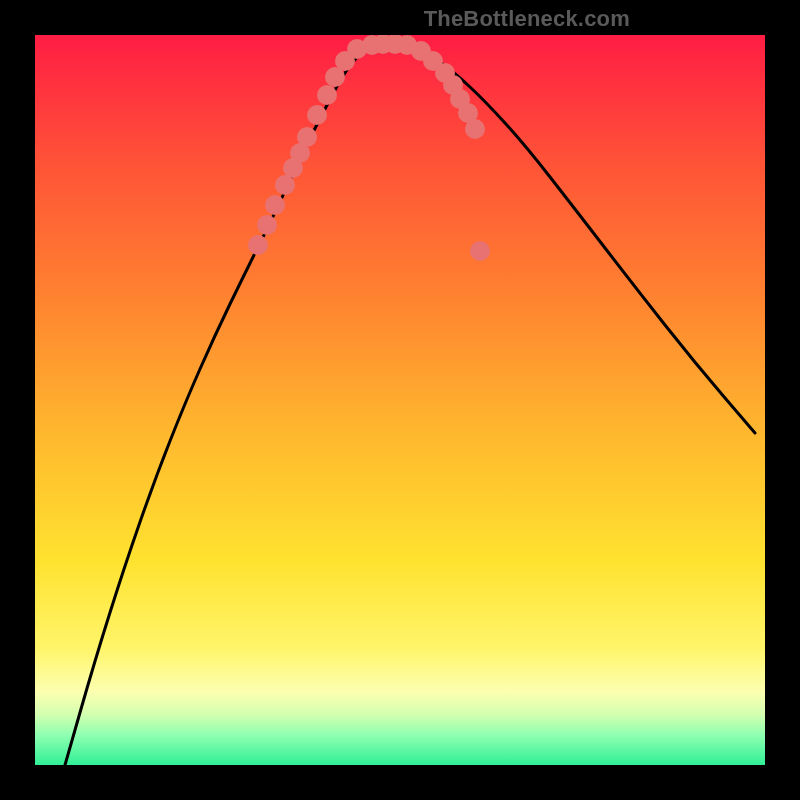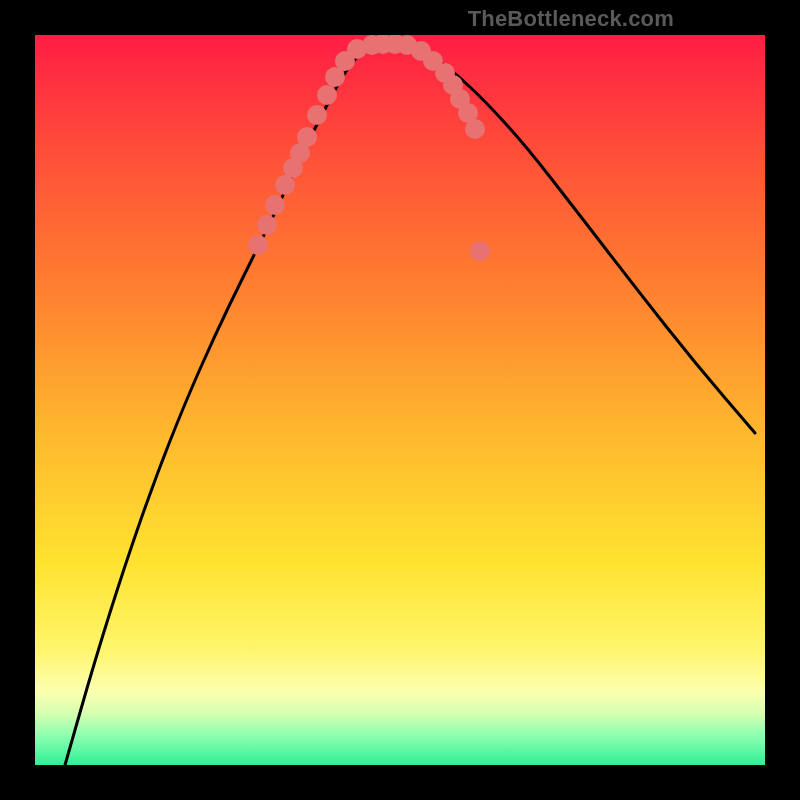--- a/index.html
+++ b/index.html
@@ -9,21 +9,20 @@
     height: 800px;
     overflow: hidden;
     background: #000;
     font-family: Arial, Helvetica, sans-serif;
   }
   .frame {
     position: absolute;
     left: 0; top: 0;
     width: 640px; height: 800px;
     background: #000;
-    padding-left: 44px;
   }
   .plot {
     position: absolute;
     left: 35px;
     top: 35px;
     width: 730px;
     height: 730px;
     background: linear-gradient(to bottom,
       #ff1d44 0%,
       #ff5437 18%,

